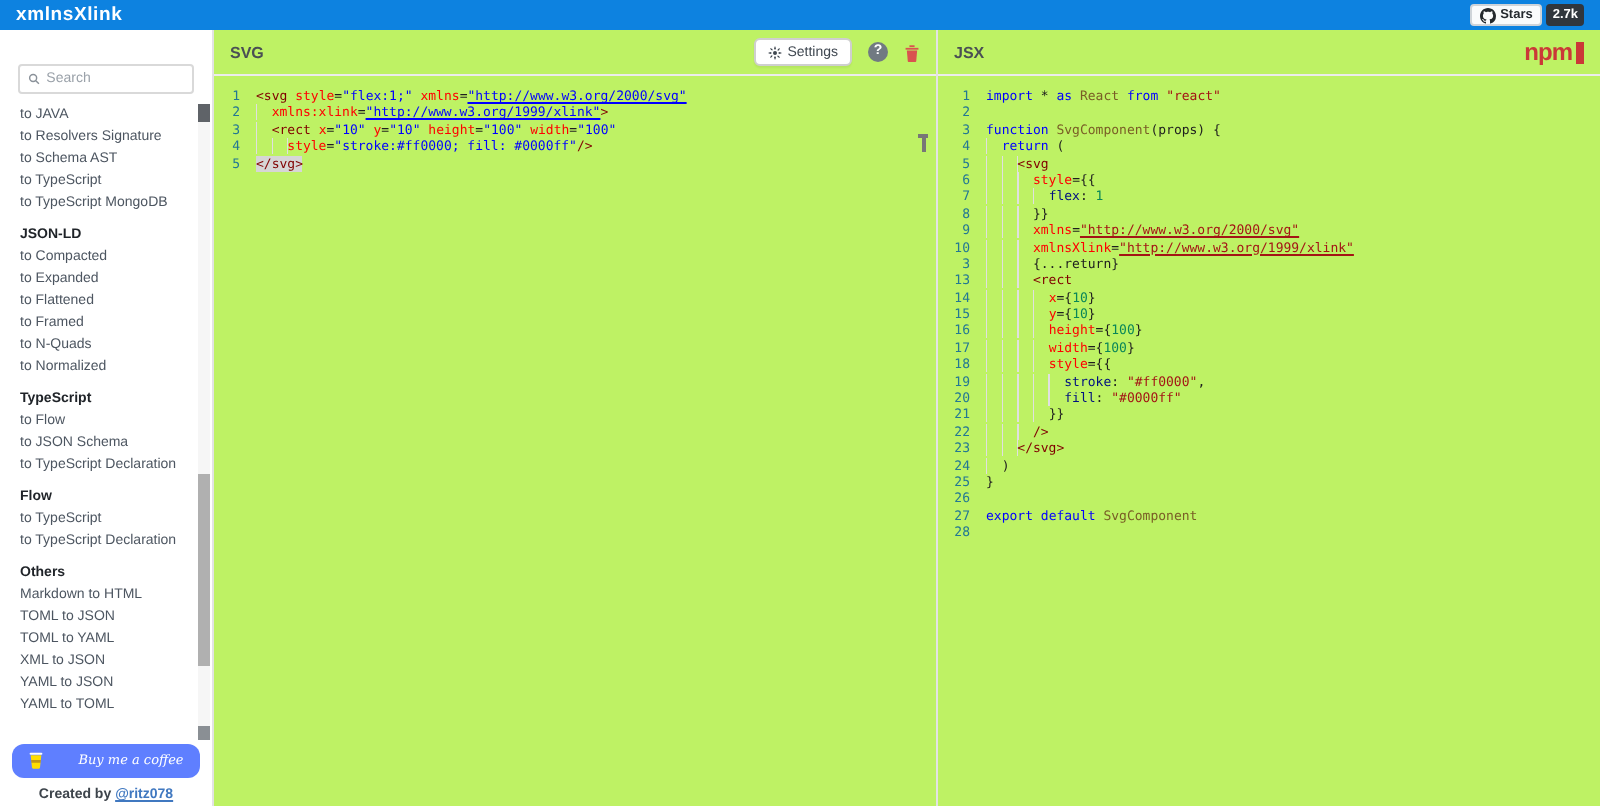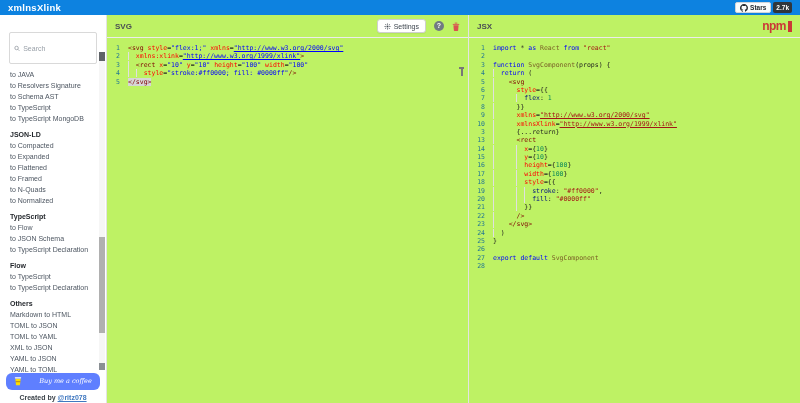--- a/index.html
+++ b/index.html
@@ -22,21 +22,21 @@
   }
   .gh-count {
     background:#30363d; color:#fff; border-radius:2px; padding:1px 3px;
     font-size:6.5px; font-weight:bold; height:11px; display:flex; align-items:center;
   }
   
   .content { display:flex; height:388px; }
   
   .sidebar { width:107px; border-right:1px solid #e3e3e3; position:relative; background:#fff; flex:none; }
   .searchbox {
-    margin:17px 9px 5px 9px; height:32px; border:1px solid #d9d9d9; border-radius:2px;
+    margin:17px 9px 5px 9px; height:15px; border:1px solid #d9d9d9; border-radius:2px;
     display:flex; align-items:center; gap:3px; padding:0 4px; background:#fff;
   }
   .searchbox input {
     border:none; outline:none; width:100%; font-size:7px; color:#444;
     font-family:"Liberation Sans", sans-serif; background:transparent;
   }
   .searchbox input::placeholder { color:#9aa1a9; }
   .nav { padding-left:10px; font-size:7px; }
   .nav .item { height:11px; line-height:11px; color:#4c5560; cursor:pointer; white-space:nowrap; }
   .nav .group-title { height:11px; line-height:11px; margin-top:5px; font-weight:bold; color:#1f2328; }

